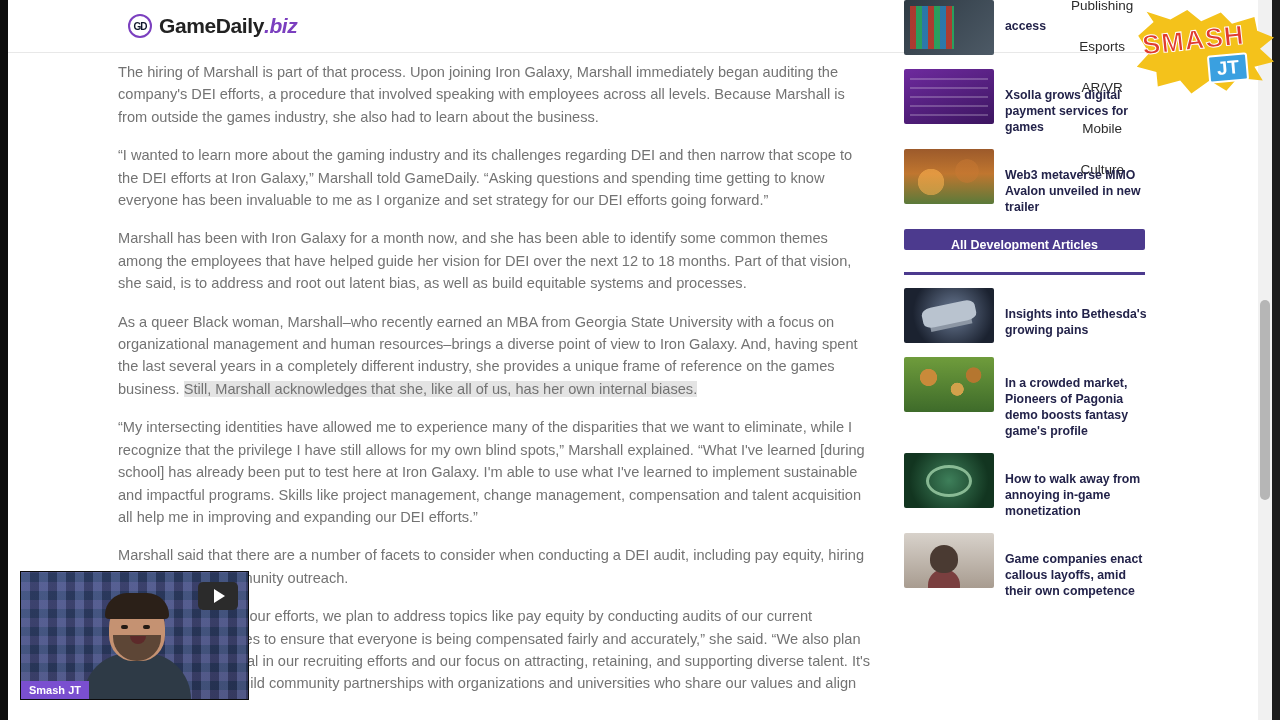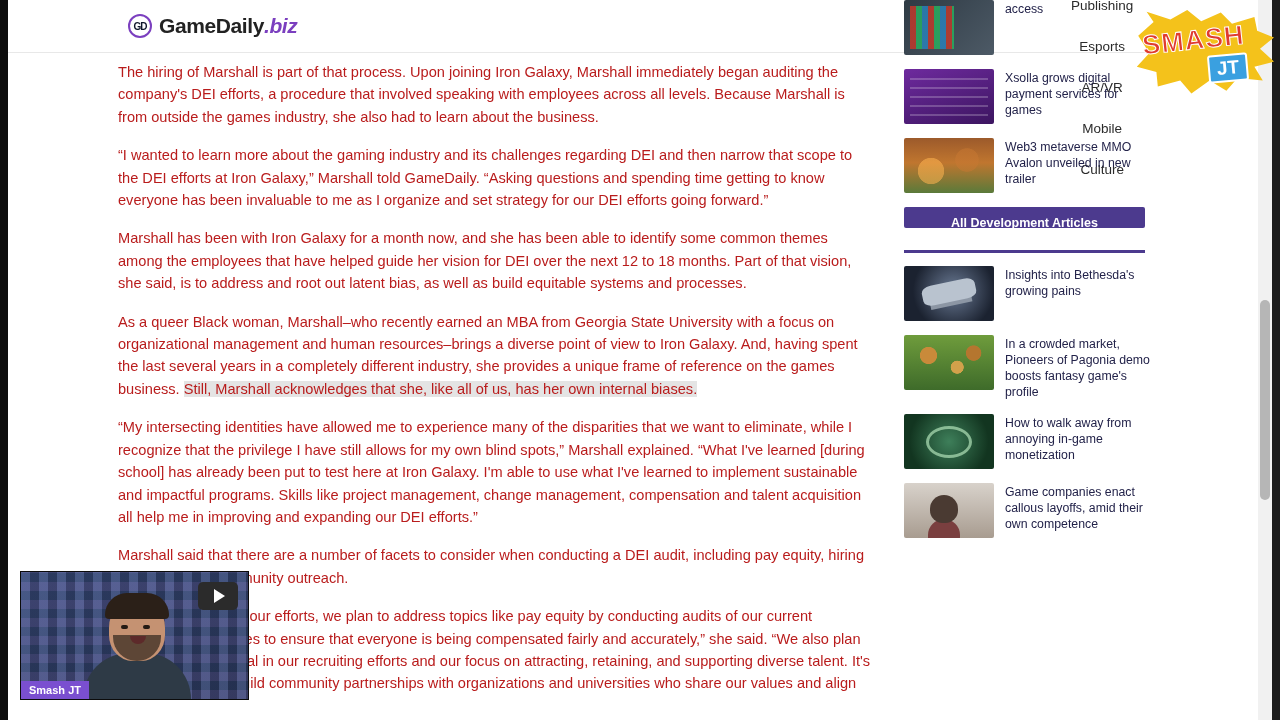--- a/index.html
+++ b/index.html
@@ -55,21 +55,21 @@
   }
   
   .article {
     position: absolute; left: 110px; top: 53px;
     width: 770px;
     padding-top: 8px;
   }
   .article p {
     font-size: 14.6px;
     line-height: 22.4px;
-    color: #b91c1c;
+    color: #737373;
     margin-bottom: 16px;
     width: 757px;
   }
   .hl { background: #e4e4e4; }
   
   .sidebar {
     position: absolute; left: 896px; top: 0;
     width: 250px;
   }
   .side-card {
@@ -77,22 +77,22 @@
     margin-bottom: 14px;
   }
   .thumb {
     width: 90px; height: 55px; flex: 0 0 90px;
     border-radius: 2px;
     background: #303040;
     overflow: hidden;
     position: relative;
   }
   .side-title {
-    font-size: 12.3px; line-height: 16px; font-weight: normal; color: #23234a;
-    padding-top: 1px;
+    font-size: 12.3px; line-height: 16px; font-weight: bold; color: #23234a;
+    padding-top: 18px;
   }
   .all-btn {
     display: block; width: 241px; height: 21px;
     background: #4c3a8e;
     color: #fff; font-size: 12.5px; font-weight: bold;
     text-align: center; line-height: 32px;
     border-radius: 2px;
     margin-top: 12px; margin-bottom: 22px;
     text-decoration: none;
   }

